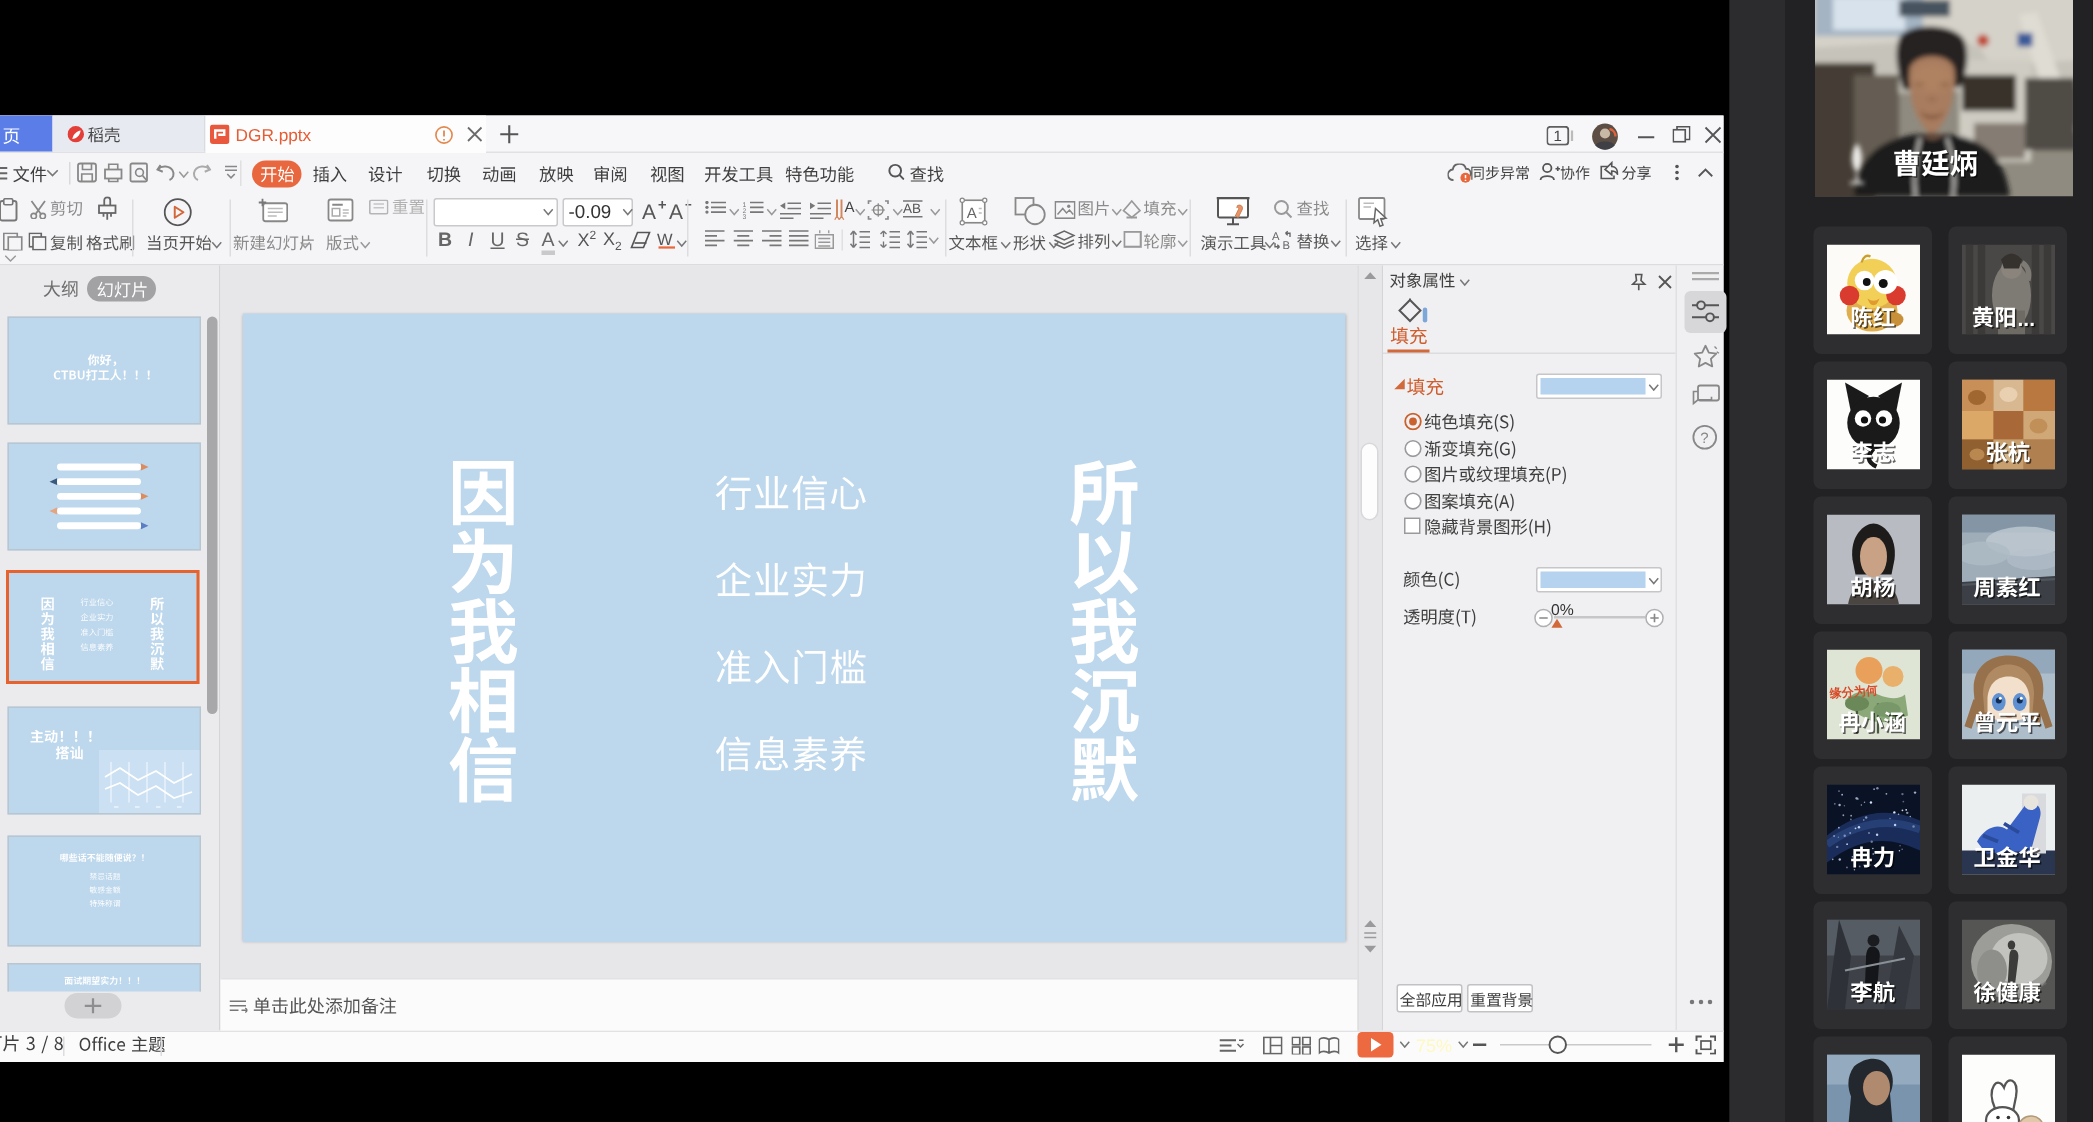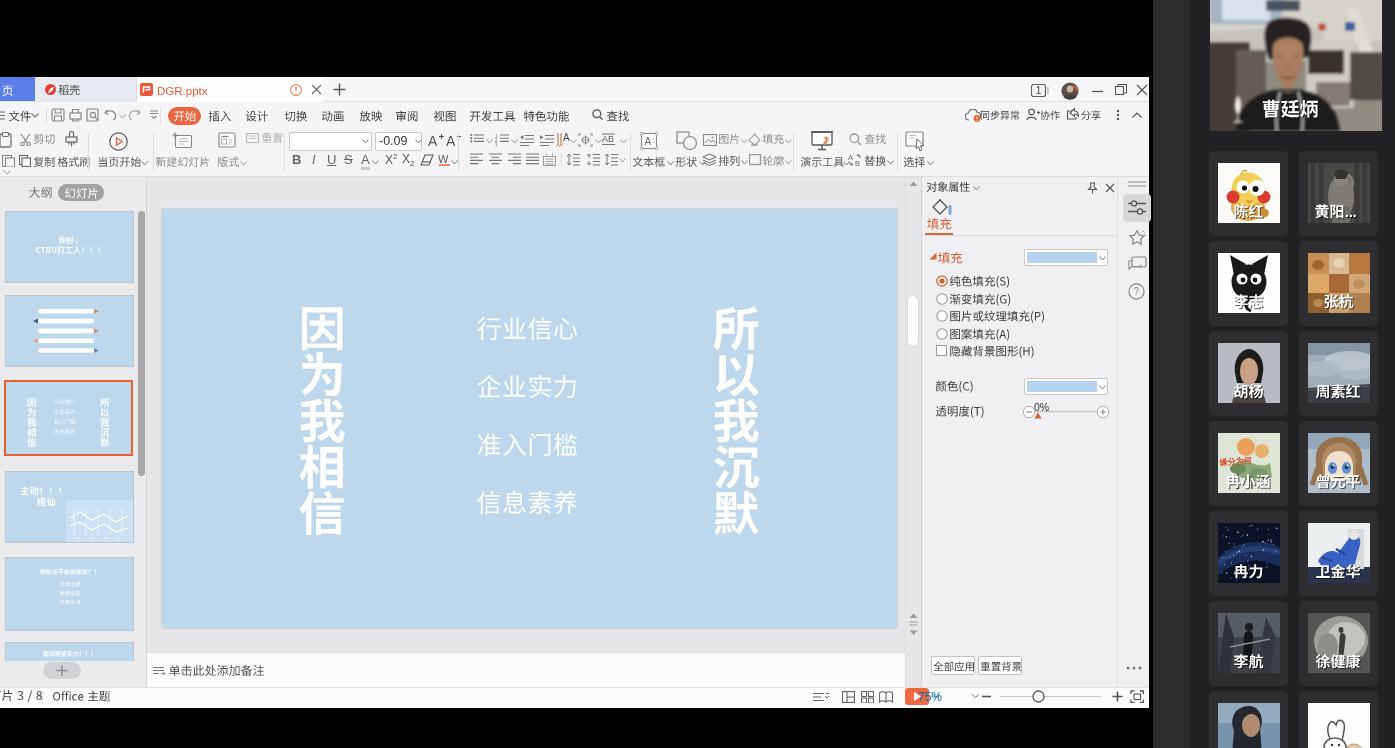--- a/index.html
+++ b/index.html
@@ -1166,21 +1166,21 @@
     <svg class="abs" style="left:879px;top:691px" width="14" height="12">
       <path d="M7 2 C5 0.5 2 0.5 0.5 2 V11 C2 9.5 5 9.5 7 11 C9 9.5 12 9.5 13.5 11 V2 C12 0.5 9 0.5 7 2 Z M7 2 V11" fill="none" stroke="#666" stroke-width="1.1"></path>
     </svg>
     <div class="abs" style="left:905px;top:688px;width:24px;height:17px;background:#ed6a41;border-radius:3px"></div>
     <svg class="abs" style="left:913px;top:691px" width="9" height="11">
       <path d="M1 1 L8 5.5 L1 10 Z" fill="#fff"></path>
     </svg>
     <svg class="abs" style="left:933px;top:694px" width="7" height="5">
       <path d="M0.5 0.5 L3.5 4 L6.5 0.5" stroke="#777" stroke-width="1" fill="none"></path>
     </svg>
-    <div class="lbl" style="left:918px;top:690px;font-size:12px;color:#0369a1">75%</div>
+    <div class="lbl" style="left:944px;top:690px;font-size:12px;color:#fef9c3">75%</div>
     <svg class="abs" style="left:972px;top:694px" width="7" height="5">
       <path d="M0.5 0.5 L3.5 4 L6.5 0.5" stroke="#777" stroke-width="1" fill="none"></path>
     </svg>
     <svg class="abs" style="left:982px;top:695px" width="9" height="3">
       <path d="M0 1.5 h9" stroke="#555" stroke-width="1.6"></path>
     </svg>
     <div class="abs" style="left:1000px;top:696px;width:101px;height:1px;background:#c9c9cc"></div>
     <svg class="abs" style="left:1032px;top:690px" width="13" height="13">
       <circle cx="6.5" cy="6.5" r="5.5" fill="#fbfbfc" stroke="#555" stroke-width="1.3"></circle>
     </svg>

